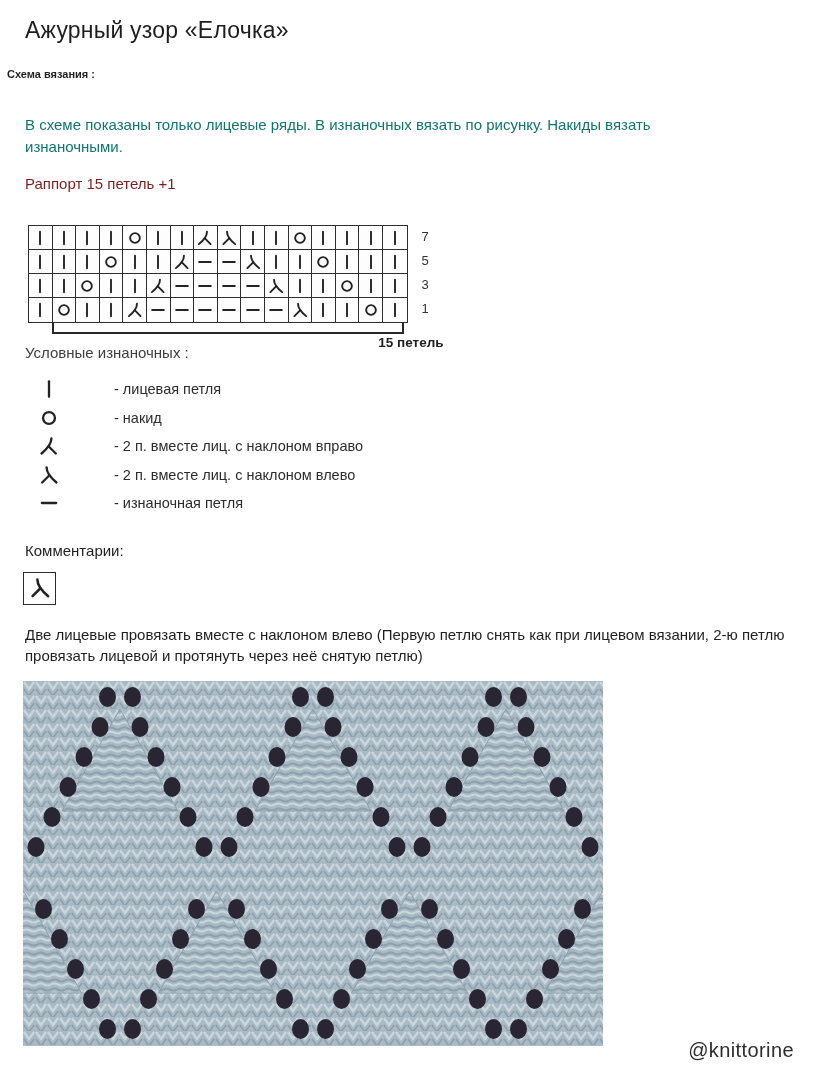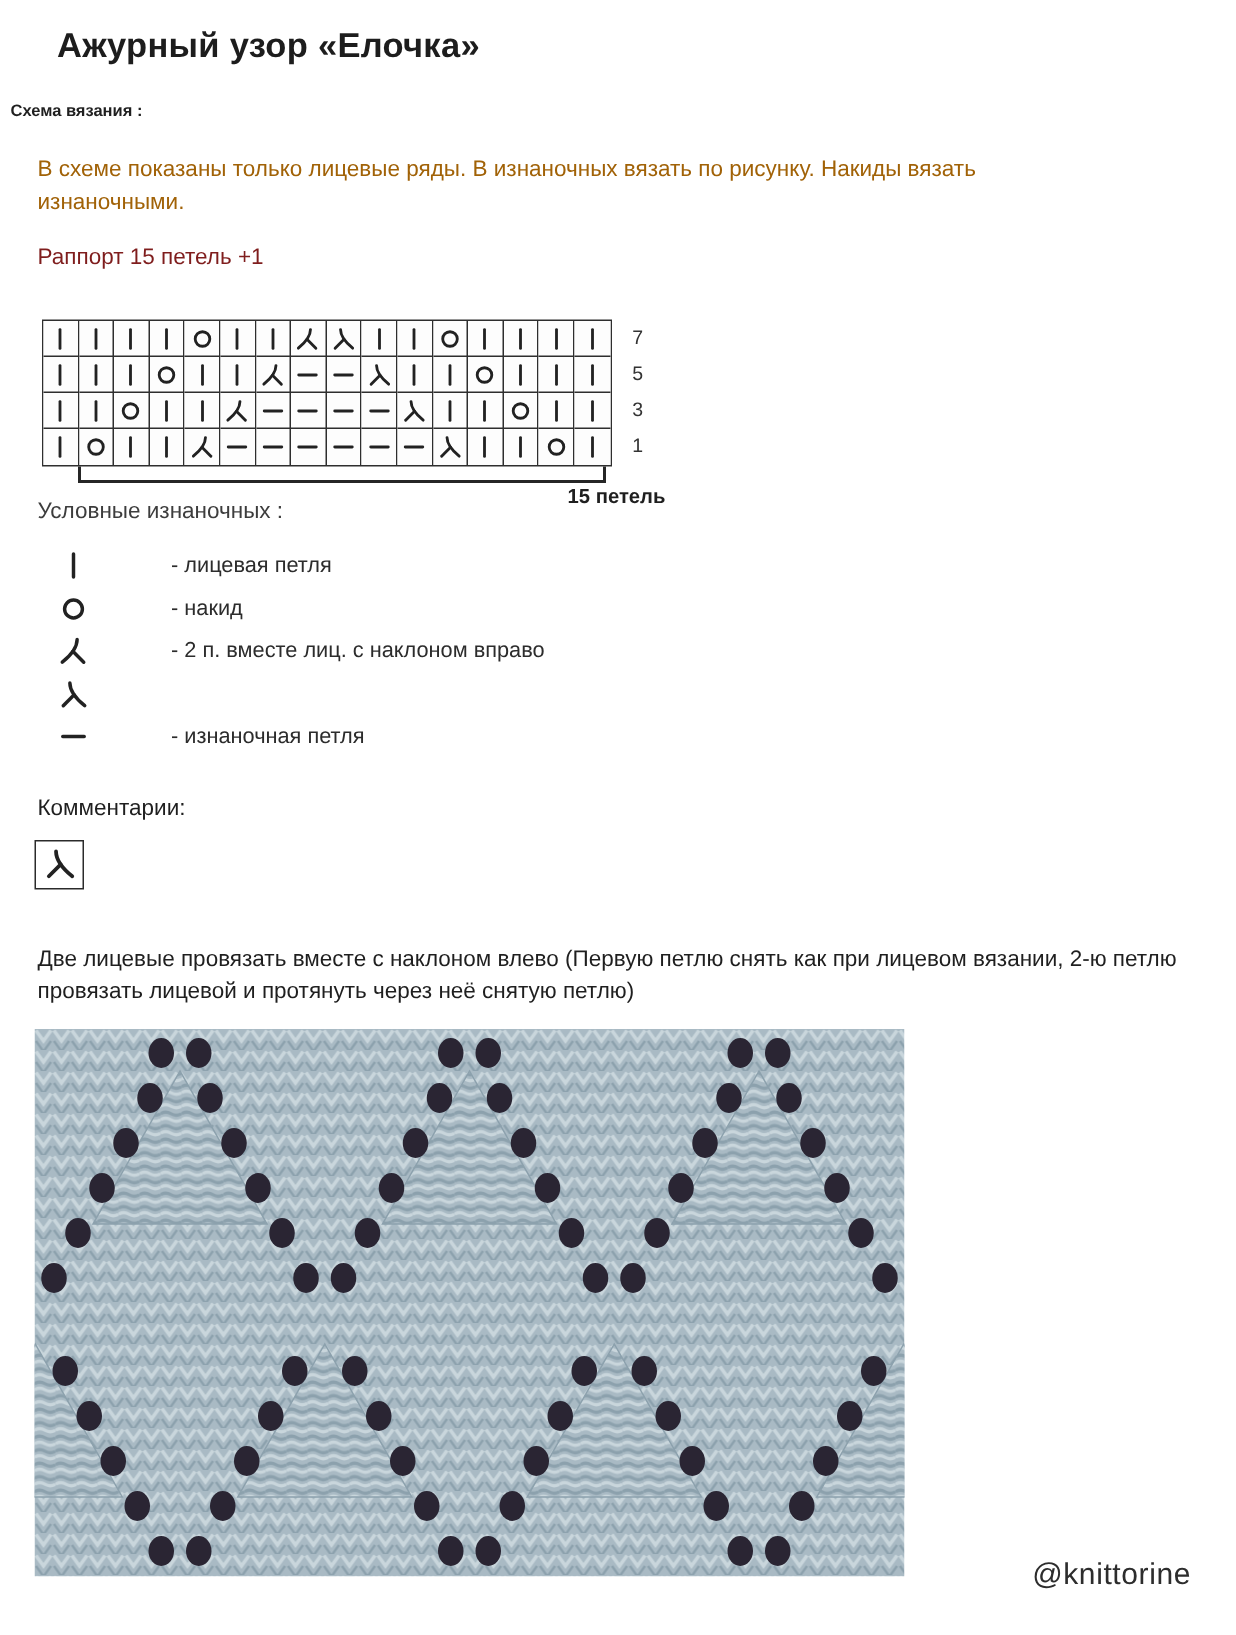--- a/index.html
+++ b/index.html
@@ -1,23 +1,23 @@
 <!DOCTYPE html>
 <html><head>
 <meta charset="utf-8">
 <style>
   html,body{margin:0;padding:0;background:#ffffff;}
   .page{
     width:824px;height:1090px;position:relative;background:#fff;
     font-family:"Liberation Sans",sans-serif;color:#222;
     overflow:hidden;box-sizing:border-box;padding-top:17px;
   }
-  .title{margin:0 0 0 38px;font-size:23px;font-weight:bold;letter-spacing:.2px;color:#1d1d1d;}
+  .title{margin:0 0 0 25px;font-size:23px;font-weight:normal;letter-spacing:.2px;color:#1d1d1d;}
   .scheme-heading{margin:24px 0 0 7px;font-size:11px;font-weight:bold;color:#1f1f1f;}
-  .scheme-description{margin:22px 0 0 25px;max-width:700px;font-size:15px;line-height:1.47;color:#a16207;}
+  .scheme-description{margin:34px 0 0 25px;max-width:700px;font-size:15px;line-height:1.47;color:#0f766e;}
   .rapport{margin:17px 0 16px 25px;font-size:15px;color:#7f1d1d;}
 
   .chart-wrap{margin:33px 0 0 28px;width:fit-content;}
   .chart-body{display:flex;}
   .grid{border:1.6px solid #2e2e2e;width:fit-content;}
   .chart-row{display:flex;}
   .cell{
     width:23.6px;height:24px;box-sizing:border-box;
     border-right:1.6px solid #2e2e2e;border-bottom:1.6px solid #2e2e2e;
     display:flex;align-items:center;justify-content:center;background:#fdfdfd;
@@ -41,21 +41,21 @@
   .legend-list{margin:14px 0 0 36px;}
   .legend-item{display:flex;align-items:center;height:28.5px;}
   .legend-sym{width:26px;display:flex;justify-content:center;}
   .legend-label{margin-left:52px;font-size:14.5px;color:#2c2c2c;}
 
   .comments-heading{margin:24px 0 0 25px;font-size:15px;color:#1f1f1f;}
   .comment-symbol-box{
     margin:13px 0 0 23px;width:33px;height:33px;box-sizing:border-box;
     border:1.6px solid #2b2b2b;display:flex;align-items:center;justify-content:center;background:#fff;
   }
-  .comment-text{margin:36px 25px 0 25px;max-width:778px;font-size:15px;line-height:1.45;color:#1f1f1f;}
+  .comment-text{margin:19px 25px 0 25px;max-width:778px;font-size:15px;line-height:1.45;color:#1f1f1f;}
 
   .photo{margin:14px 0 0 23px;width:580px;height:365px;line-height:0;}
   .credit{position:absolute;right:30px;bottom:28px;font-size:20px;color:#2d2d2d;letter-spacing:.4px;}
 </style>
 </head>
 <body>
 
 <div class="page">
 
   <h1 class="title">Ажурный узор «Елочка»</h1>
@@ -445,20 +445,21 @@
         </span>
         <span class="legend-label">- 2 п. вместе лиц. с наклоном вправо</span>
       </div>
       <div class="legend-item">
         <span class="legend-sym">
           <svg class="sym" viewBox="0 0 20 20" width="22" height="22">
             <path d="M7.8 3 C7.8 7.5 11.5 12.5 16.8 16.8"></path>
             <path d="M10.4 10.2 L3.8 16.8"></path>
           </svg>
         </span>
+        <span class="legend-label">- 2 п. вместе лиц. с наклоном влево</span>
       </div>
       <div class="legend-item">
         <span class="legend-sym">
           <svg class="sym" viewBox="0 0 20 20" width="22" height="22">
             <path d="M3.5 10 L16.5 10"></path>
           </svg>
         </span>
         <span class="legend-label">- изнаночная петля</span>
       </div>
     </div>

